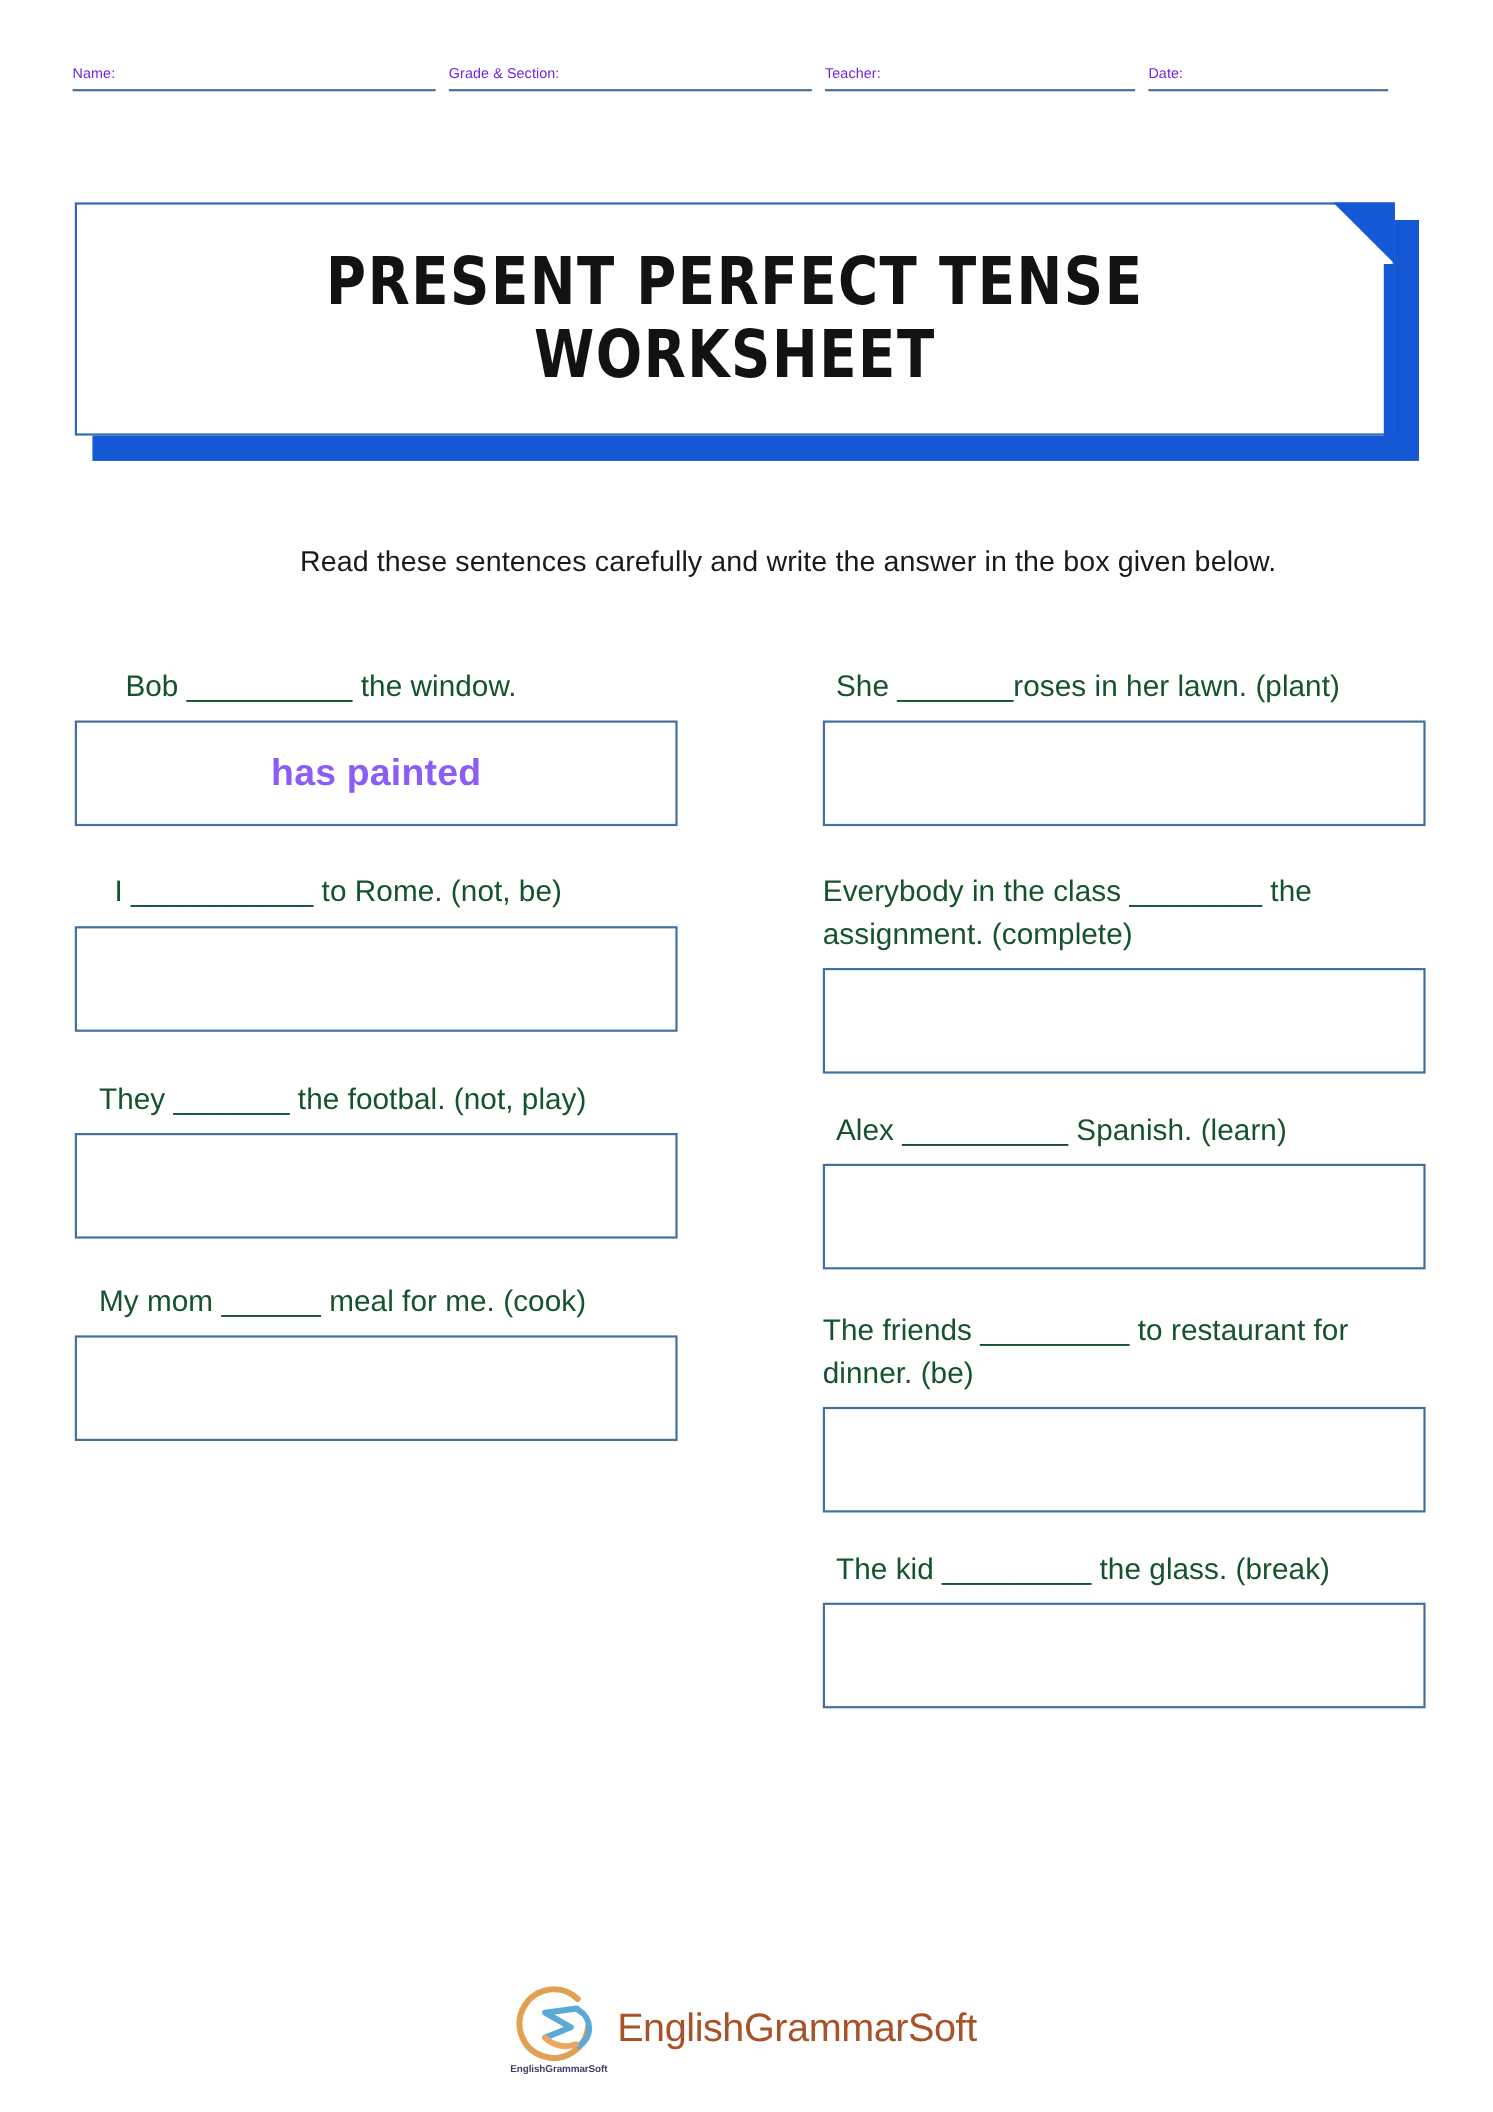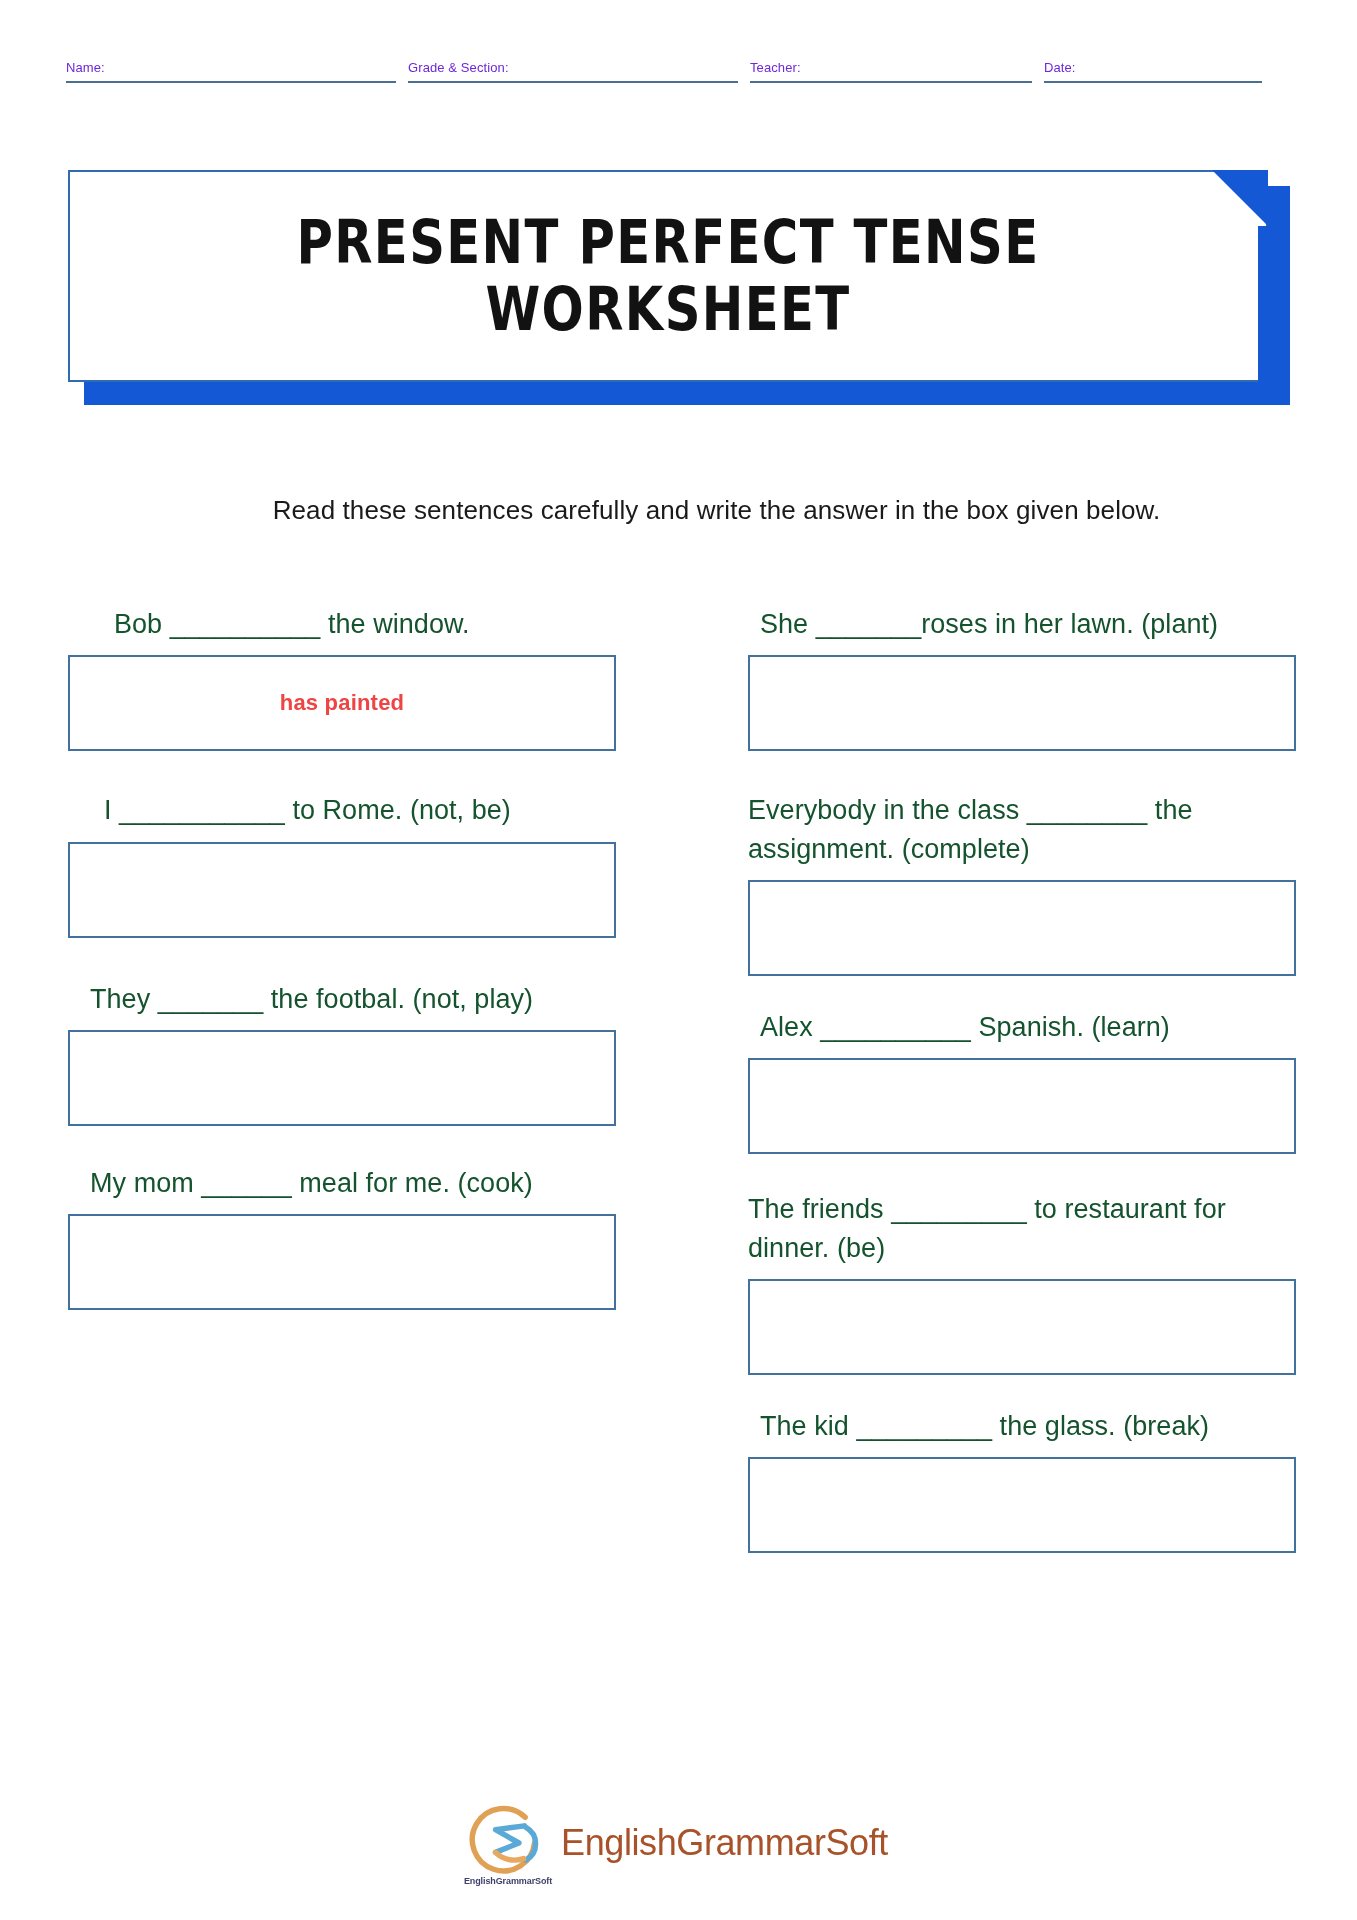--- a/index.html
+++ b/index.html
@@ -39,21 +39,21 @@
     color: #6d28d9;
   }
   .f-name    { width: 330px; }
   .f-grade   { width: 330px; }
   .f-teacher { width: 282px; }
   .f-date    { width: 218px; }
 
   
   .banner-wrap {
     position: absolute;
-    top: 170px;
+    top: 184px;
     left: 68px;
     width: 1074px;
     height: 235px;
     border-radius: 21px;
   }
   
   .banner-shadow {
     position: absolute;
     left: 16px;
     top: 16px;
@@ -148,23 +148,23 @@
   .answer-box {
     border: 2px solid #41719c;
     box-sizing: border-box;
     height: 96px;
     background: #ffffff;
     display: flex;
     align-items: center;
     justify-content: center;
   }
   .answer-box .ans {
-    font-size: 22px;
+    font-size: 34px;
     font-weight: 700;
-    color: #ef4444;
+    color: #8b5cf6;
     letter-spacing: .2px;
   }
 
   
   .footer {
     position: absolute;
     bottom: 38px;
     left: 0;
     width: 100%;
     display: flex;

